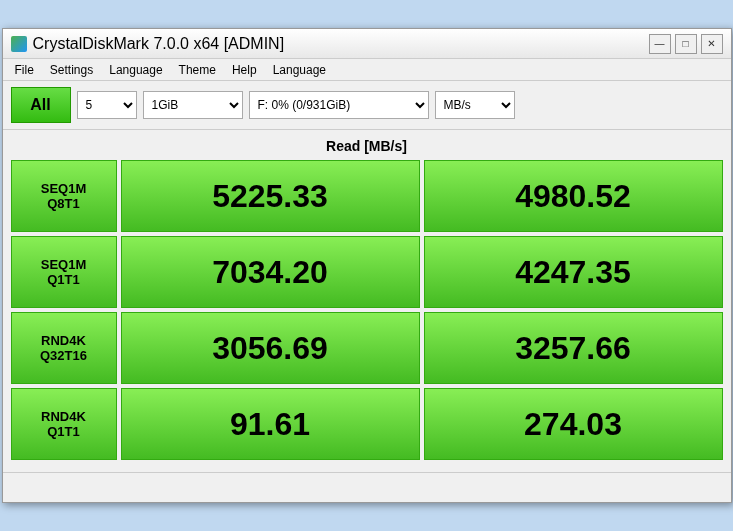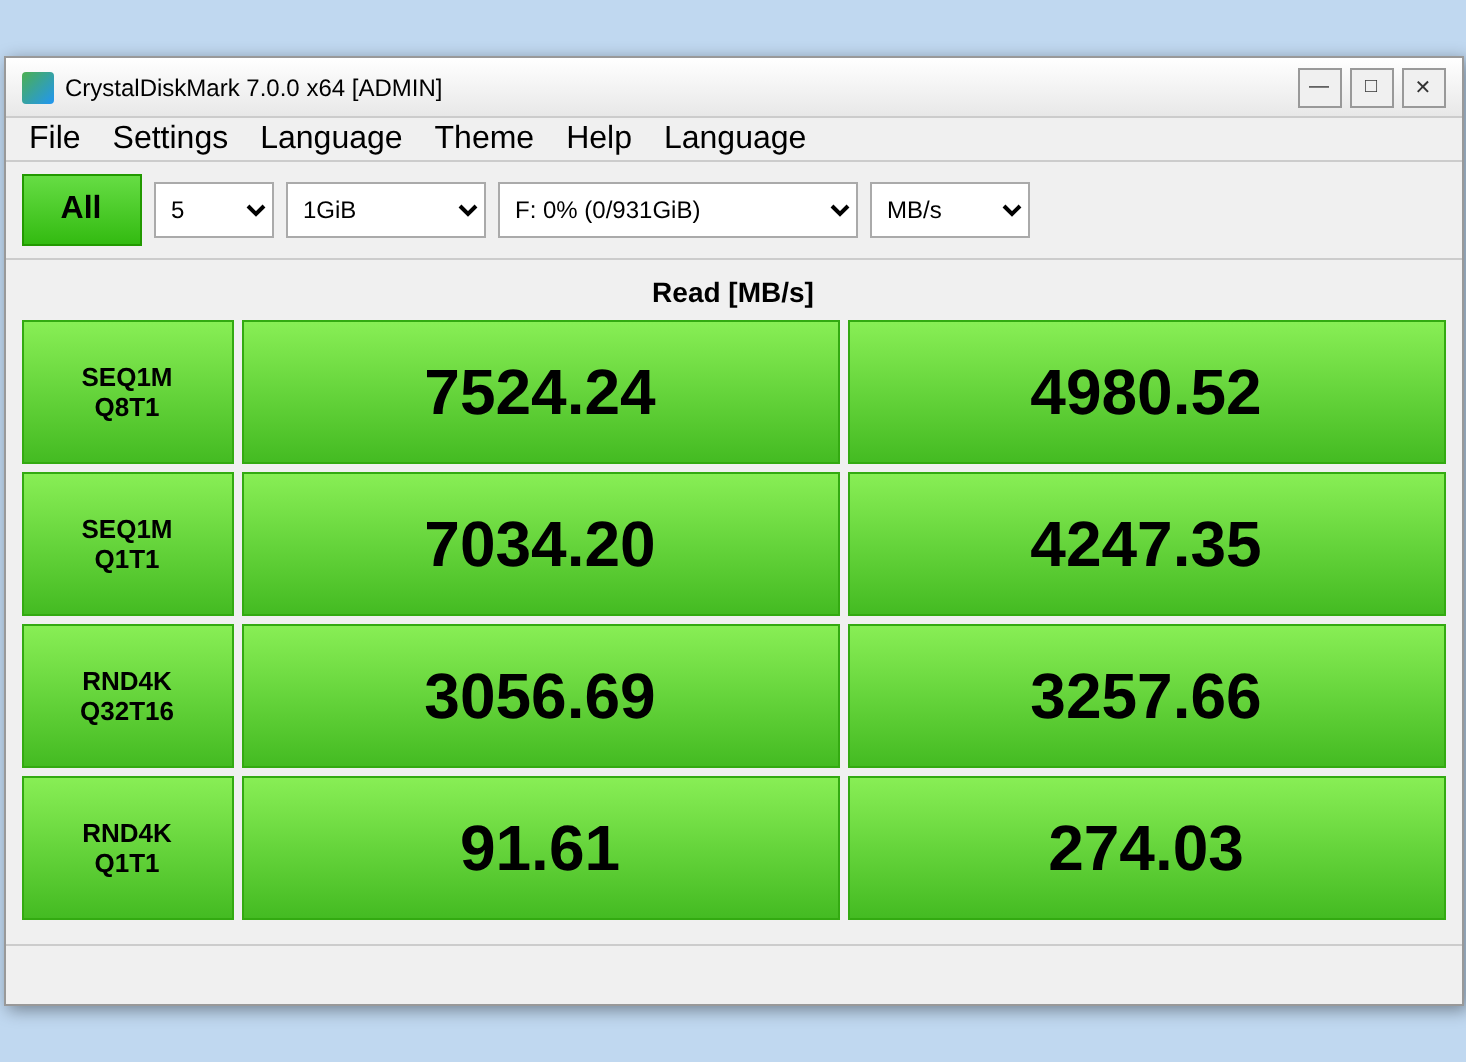--- a/index.html
+++ b/index.html
@@ -30,21 +30,21 @@
     }
     .title-bar-icon {
       width: 16px;
       height: 16px;
       margin-right: 6px;
       background: linear-gradient(135deg, #4CAF50, #2196F3);
       border-radius: 2px;
       flex-shrink: 0;
     }
     .title-bar-text {
-      font-size: 12px;
+      font-size: 16px;
       color: #000;
       flex: 1;
     }
     .title-bar-buttons {
       display: flex;
       gap: 4px;
     }
     .tb-btn {
       width: 22px;
       height: 20px;
@@ -60,21 +60,21 @@
     .menu-bar {
       background: #f0f0f0;
       display: flex;
       align-items: center;
       height: 22px;
       padding: 0 4px;
       border-bottom: 1px solid #ccc;
     }
     .menu-item {
       padding: 2px 8px;
-      font-size: 16px;
+      font-size: 12px;
       cursor: pointer;
       color: #000;
     }
     .toolbar {
       background: #f0f0f0;
       display: flex;
       align-items: center;
       padding: 6px 8px;
       gap: 6px;
       border-bottom: 1px solid #ccc;
@@ -221,21 +221,21 @@
       <div class="header-label-left"></div>
       <div class="header-read">Read [MB/s]</div>
     </div>
 
     <div id="data-rows">
         <div class="data-row">
       <div class="row-label">
         <span>SEQ1M</span>
         <span>Q8T1</span>
       </div>
-      <div class="row-value">7524.24</div>
+      <div class="row-value">5225.33</div>
       <div class="row-value">4980.52</div>
     </div>
         <div class="data-row">
       <div class="row-label">
         <span>SEQ1M</span>
         <span>Q1T1</span>
       </div>
       <div class="row-value">7034.20</div>
       <div class="row-value">4247.35</div>
     </div>

